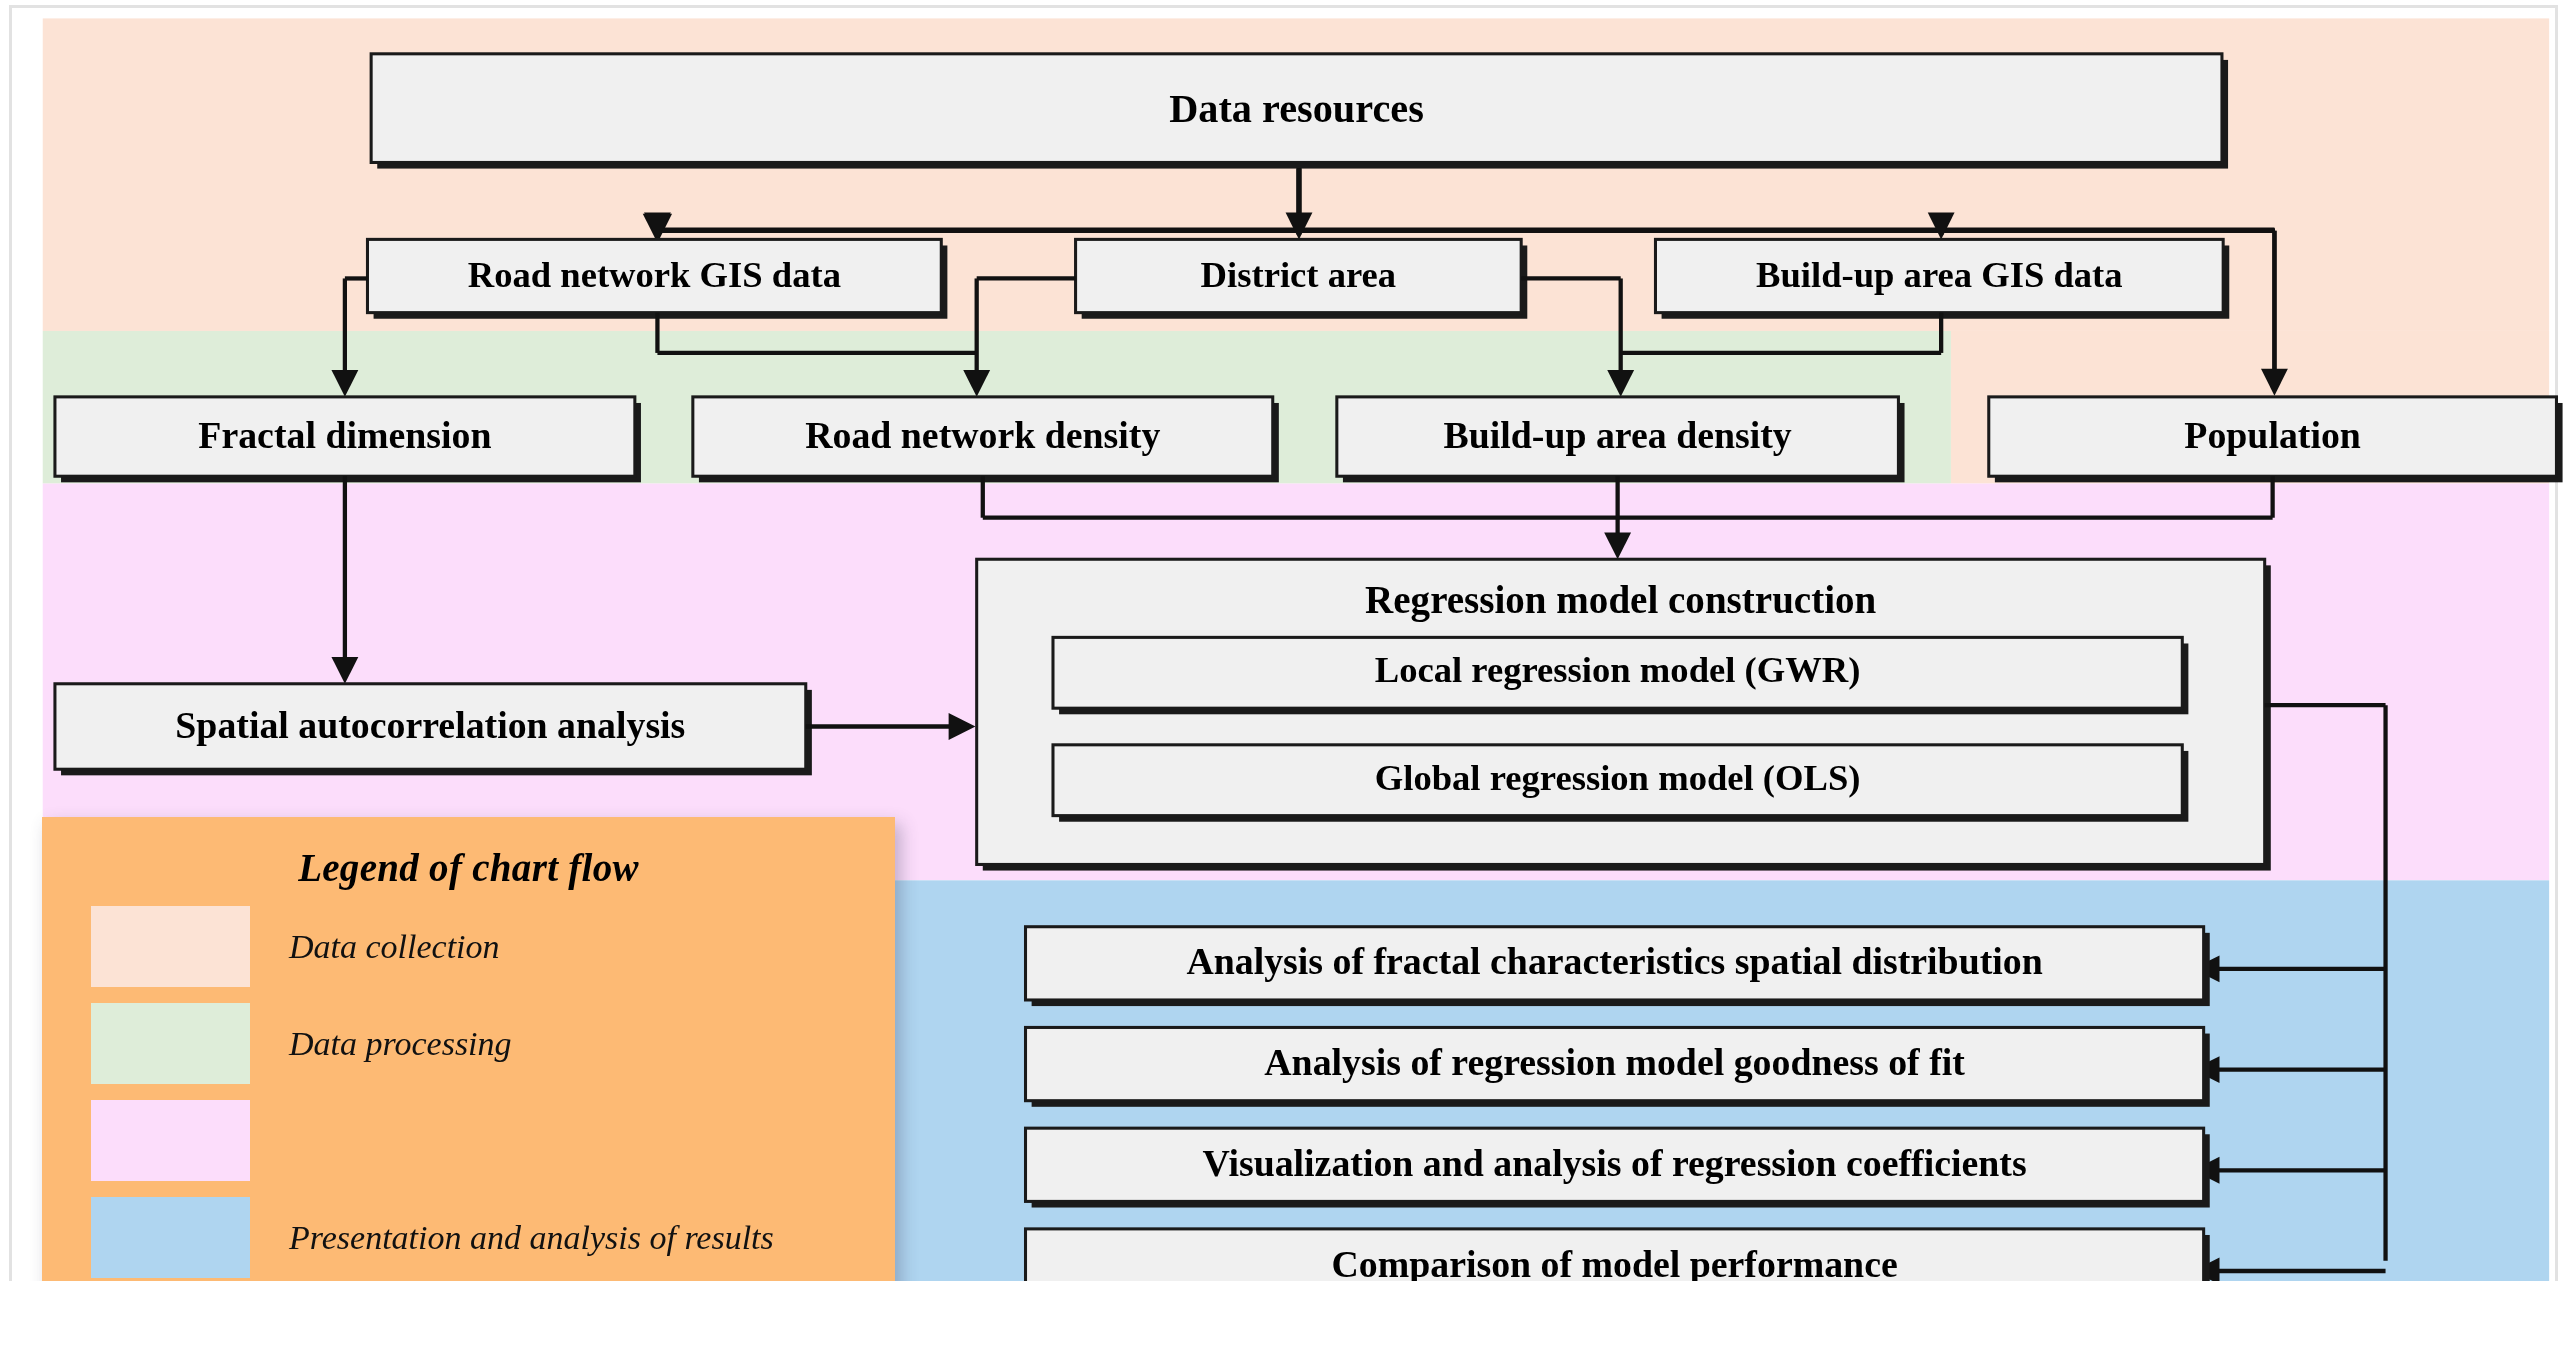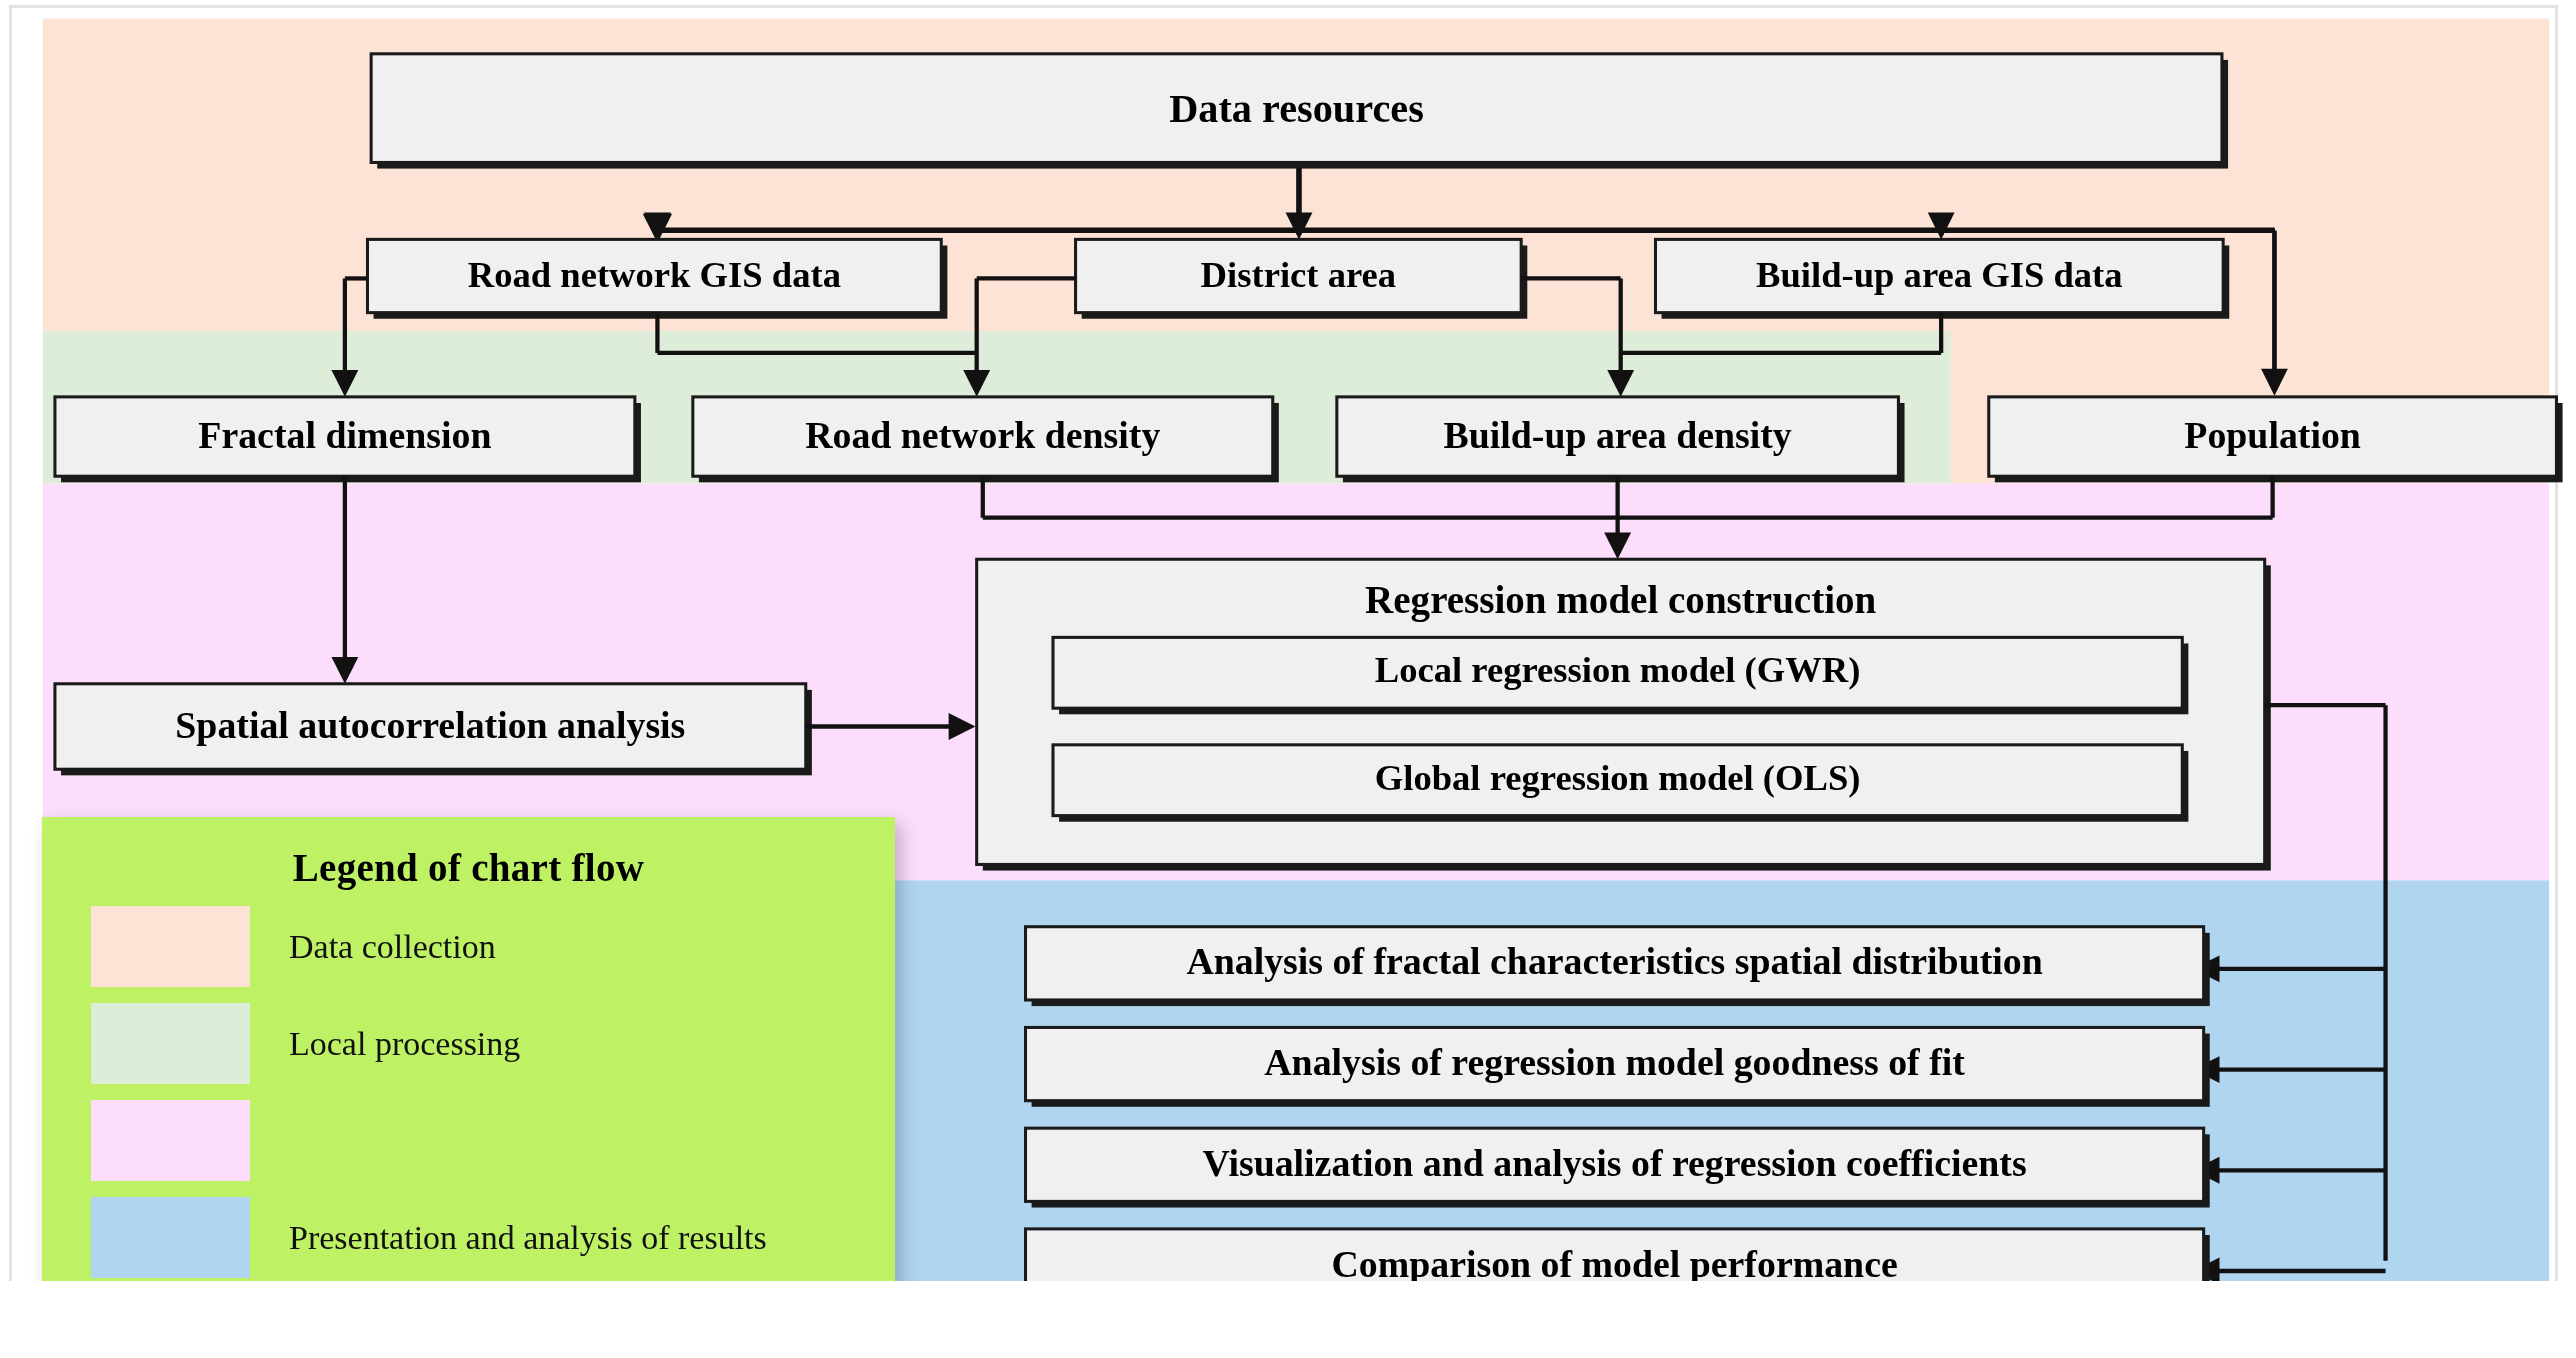--- a/index.html
+++ b/index.html
@@ -69,23 +69,24 @@
   }
   .arrowhead { fill: #111111; stroke: none; }
 
   
   #legend {
     position: absolute;
     left: 42px;
     top: 817px;
     width: 853px;
     height: 513px;
-    background: #bef264;
+    background: #fdba74;
     box-shadow: 6.1px 7.3px 16px rgba(60,60,90,0.30);
     box-sizing: border-box;
+    font-style: italic;
   }
   #legend-title {
     text-align: center;
     font-family: "Liberation Serif", serif;
     font-weight: bold;
     font-size: 39px;
     color: #000;
     padding-top: 28px;
     letter-spacing: 0.3px;
   }
@@ -473,21 +474,21 @@
     <div id="legend">
       <div id="legend-title">Legend of chart flow</div>
 
       <div class="legend-row">
         <div class="legend-swatch" style="background:#fce3d5;"></div>
         <div class="legend-text">Data collection</div>
       </div>
 
       <div class="legend-row">
         <div class="legend-swatch" style="background:#deedd9;"></div>
-        <div class="legend-text">Local processing</div>
+        <div class="legend-text">Data processing</div>
       </div>
 
       <div class="legend-row">
         <div class="legend-swatch" style="background:#fcddfb;"></div>
       </div>
 
       <div class="legend-row">
         <div class="legend-swatch" style="background:#afd5f0;"></div>
         <div class="legend-text">Presentation and analysis of results</div>
       </div>

